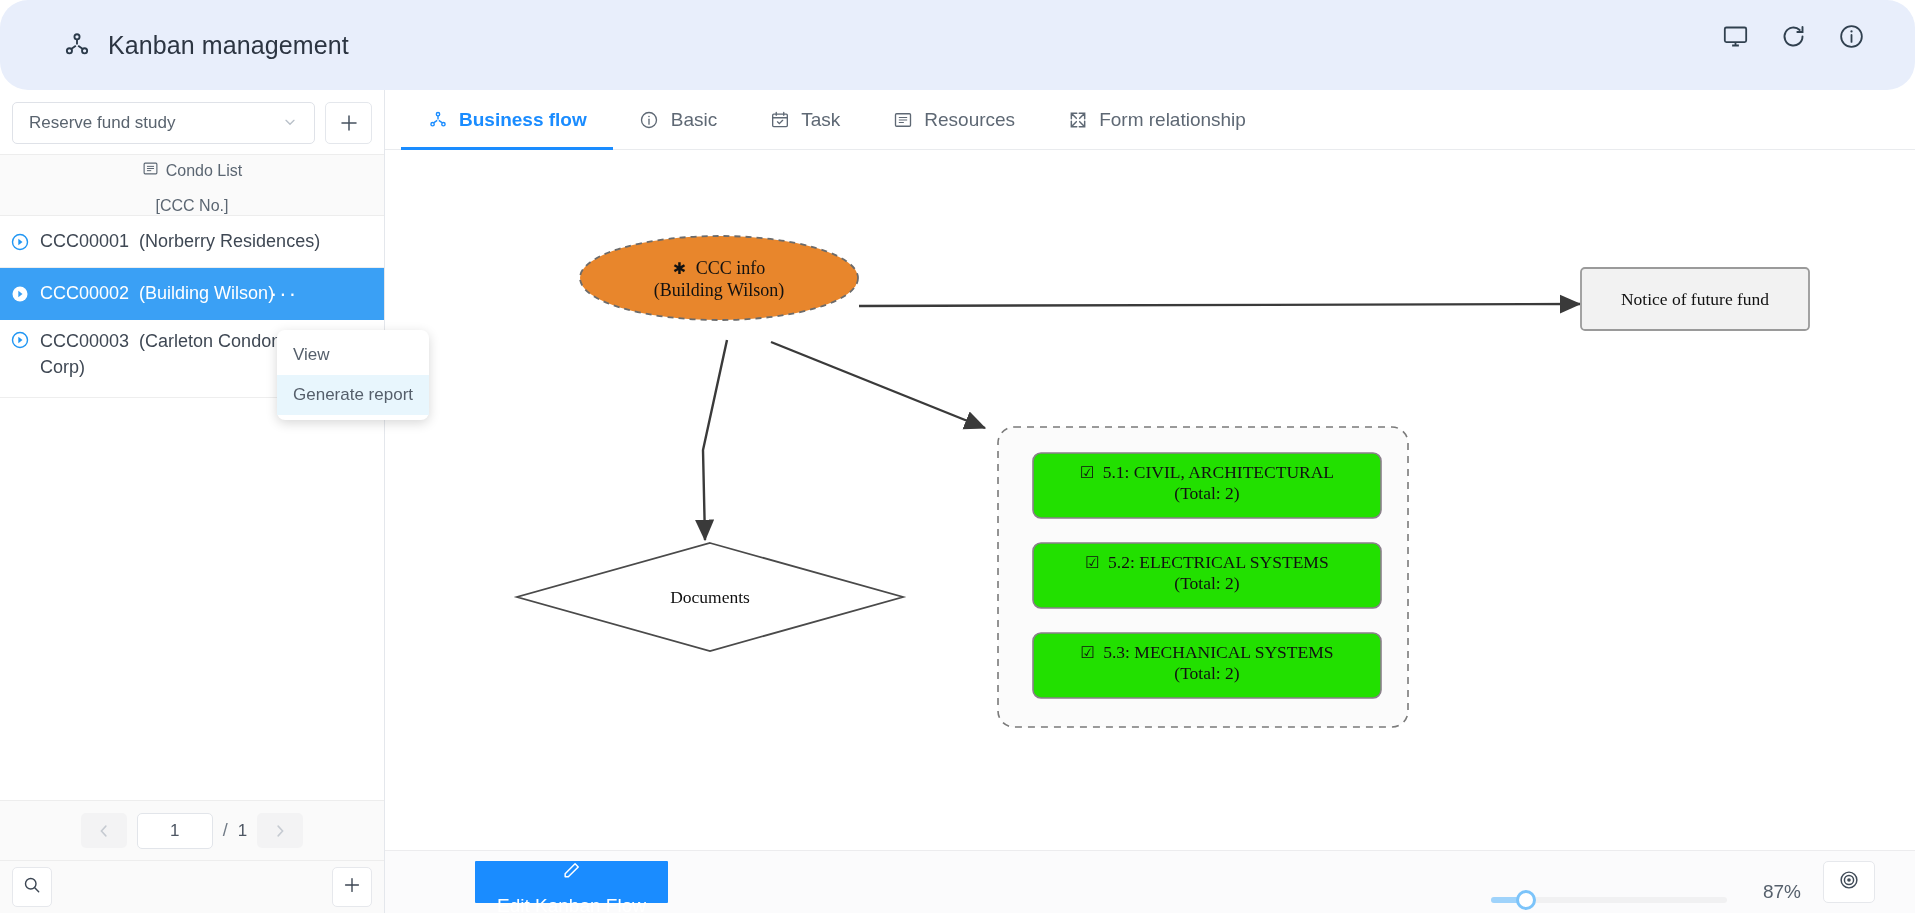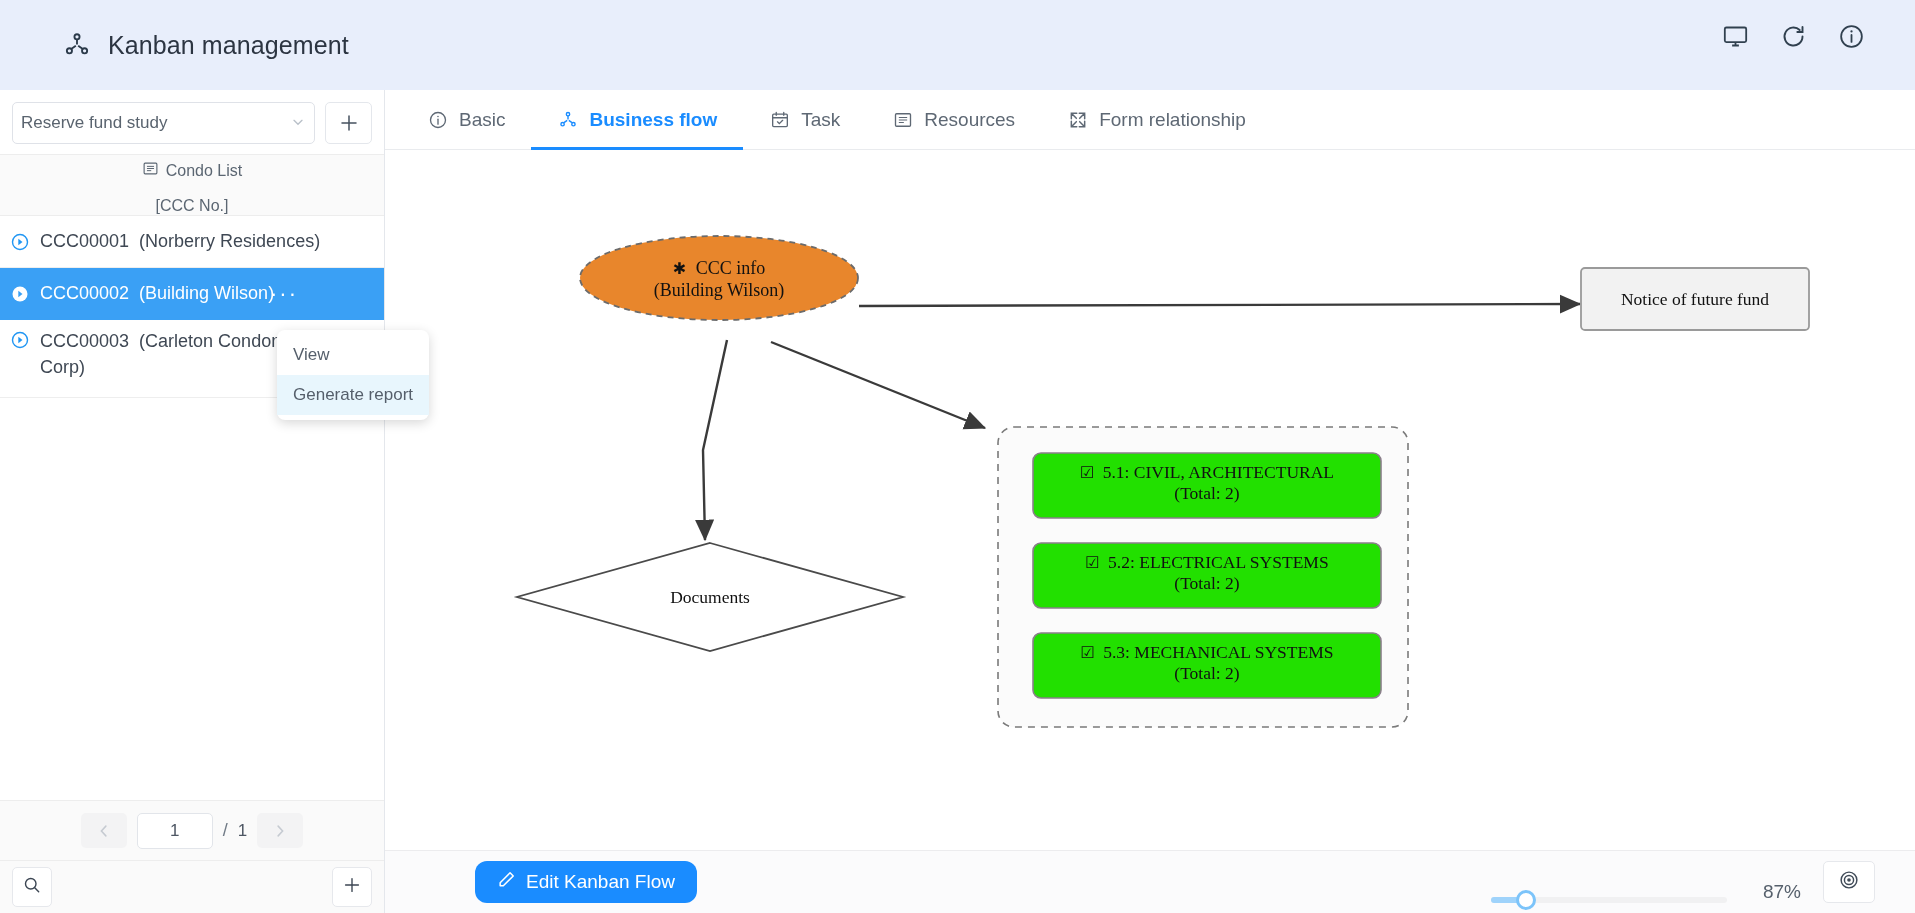--- a/index.html
+++ b/index.html
@@ -9,41 +9,41 @@
     font-family: "Liberation Sans", sans-serif;
     background: #ffffff;
     overflow: hidden;
   }
   .app { position: relative; width: 1915px; height: 913px; }
 
   
   .header {
     position: absolute; left: 0; top: 0; width: 1915px; height: 90px;
     background: #e8eefb;
-    display: flex; align-items: center;
+    display: flex; align-items: center; border-radius: 28px;
   }
   .header-left { display: flex; align-items: center; padding-left: 62px; gap: 16px; }
   .app-glyph { width: 30px; height: 30px; color: #2b3a4a; display: flex; align-items: center; justify-content: center; }
   .app-title { font-size: 25px; color: #2c3542; letter-spacing: .1px; }
   .header-right { position: absolute; right: 50px; top: 22px; display: flex; align-items: center; gap: 30px; }
   .header-icon { width: 28px; height: 28px; color: #30404f; display: flex; align-items: center; justify-content: center; cursor: pointer; }
 
   
   .sidebar {
     position: absolute; left: 0; top: 90px; width: 385px; height: 823px;
     background: #ffffff; border-right: 1px solid #e4e7ec;
   }
   .sel-row {
     display: flex; align-items: center; gap: 10px;
     padding: 12px 12px 10px 12px;
   }
   .select-box {
     flex: 1; height: 42px; border: 1px solid #dfe2e8; border-radius: 5px;
     display: flex; align-items: center; justify-content: space-between;
-    padding: 0 8px; background: #fff; cursor: pointer;
+    padding: 0 16px; background: #fff; cursor: pointer;
   }
   .select-text { font-size: 17px; color: #5a646f; }
   .chev { color: #b9c0c9; font-size: 14px; }
   .plus-btn {
     width: 47px; height: 42px; border: 1px solid #e4e7ec; border-radius: 5px;
     background: #fff; display: flex; align-items: center; justify-content: center;
     color: #46525f; font-size: 26px; font-weight: 300; cursor: pointer;
   }
 
   .list-head {
@@ -112,21 +112,21 @@
   .tab-ico { width: 21px; height: 21px; display: flex; align-items: center; justify-content: center; }
 
   .canvas { position: absolute; left: 0; top: 60px; width: 1530px; height: 700px; overflow: hidden; background: #fff; }
 
   .toolbar {
     position: absolute; left: 0; bottom: 0; width: 1530px; height: 63px;
     background: #fbfbfc; border-top: 1px solid #ececee; display: flex; align-items: center;
   }
   .edit-btn {
     margin-left: 90px; height: 42px; padding: 0 22px; background: #1a8cff; color: #fff;
-    border-radius: 12px; display: flex; align-items: center; gap: 10px; font-size: 19px; cursor: pointer;
+    border-radius: 1px; display: flex; align-items: center; gap: 10px; font-size: 19px; cursor: pointer; flex-direction: column;
   }
   .zoom-wrap { position: absolute; right: 40px; display: flex; align-items: flex-end; gap: 22px; }
   .slider { position: relative; width: 236px; height: 6px; background: #f1f1f2; border-radius: 3px; cursor: pointer; }
   .slider-fill { position: absolute; left: 0; top: 0; height: 6px; width: 33px; background: #9fd3fb; border-radius: 3px; }
   .slider-knob {
     position: absolute; left: 25px; top: -7px; width: 20px; height: 20px; border-radius: 50%;
     background: #fff; border: 3px solid #7cc4fa;
   }
   .zoom-pct { font-size: 19px; color: #56606c; width: 52px; text-align: right; }
   .focus-btn {
@@ -273,40 +273,40 @@
               <path d="M12 5v14M5 12h14"></path>
             </svg>
         </span>
       </div>
     </div>
   </div>
 
   <div class="main">
 
     <div class="tabs">
-      <div class="tab">
-        <span class="tab-ico">
-          <svg width="20" height="20" viewBox="0 0 24 24" fill="none" stroke="currentColor" stroke-width="1.6">
-              <circle cx="12" cy="12" r="9"></circle>
-              <path d="M12 11v6" stroke-linecap="round"></path>
-              <circle cx="12" cy="7.8" r=".95" fill="currentColor" stroke="none"></circle>
-            </svg>
-        </span>
-        <span>Basic</span>
-      </div>
       <div class="tab active">
         <span class="tab-ico">
           <svg width="20" height="20" viewBox="0 0 24 24" fill="none" stroke="currentColor" stroke-width="1.7">
               <circle cx="12" cy="5" r="2"></circle>
               <circle cx="5.5" cy="17" r="2"></circle>
               <circle cx="18.5" cy="17" r="2"></circle>
               <path d="M12 7v4.5M11 12.5 7.2 15.2M13 12.5l3.8 2.7"></path>
             </svg>
         </span>
         <span>Business flow</span>
+      </div>
+      <div class="tab">
+        <span class="tab-ico">
+          <svg width="20" height="20" viewBox="0 0 24 24" fill="none" stroke="currentColor" stroke-width="1.6">
+              <circle cx="12" cy="12" r="9"></circle>
+              <path d="M12 11v6" stroke-linecap="round"></path>
+              <circle cx="12" cy="7.8" r=".95" fill="currentColor" stroke="none"></circle>
+            </svg>
+        </span>
+        <span>Basic</span>
       </div>
       <div class="tab">
         <span class="tab-ico">
           <svg width="20" height="20" viewBox="0 0 24 24" fill="none" stroke="currentColor" stroke-width="1.6">
               <rect x="3.2" y="5" width="17.6" height="15" rx="1.3"></rect>
               <path d="M3.2 9.3h17.6M7.5 3v3.4M16.5 3v3.4M9 14.2l2.2 2.2 4-4" stroke-linecap="round"></path>
             </svg>
         </span>
         <span>Task</span>
       </div>

